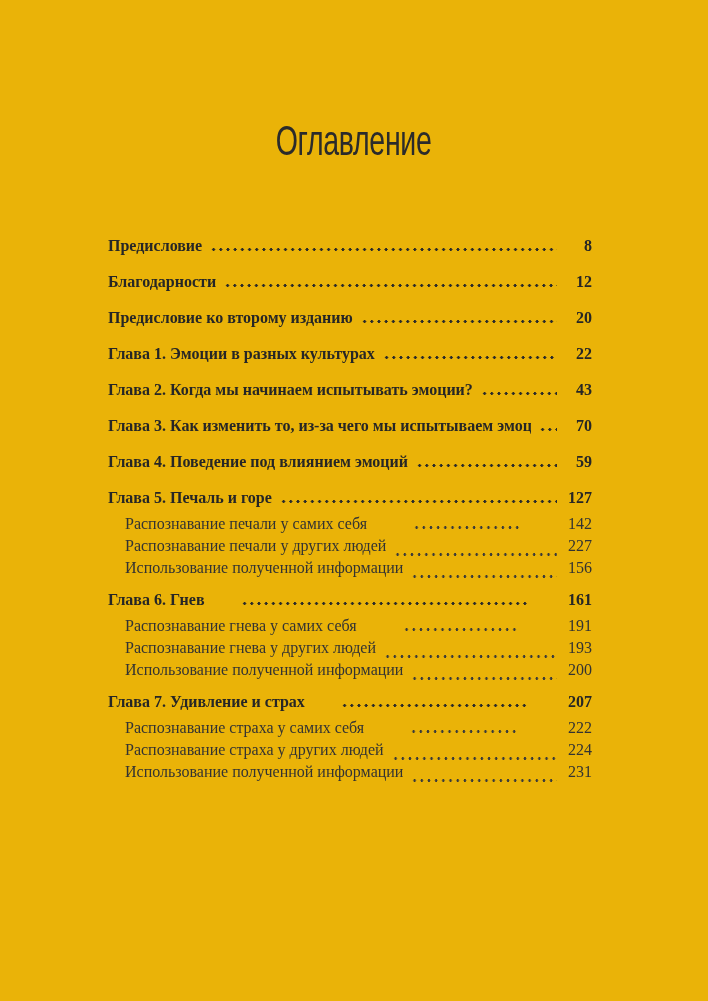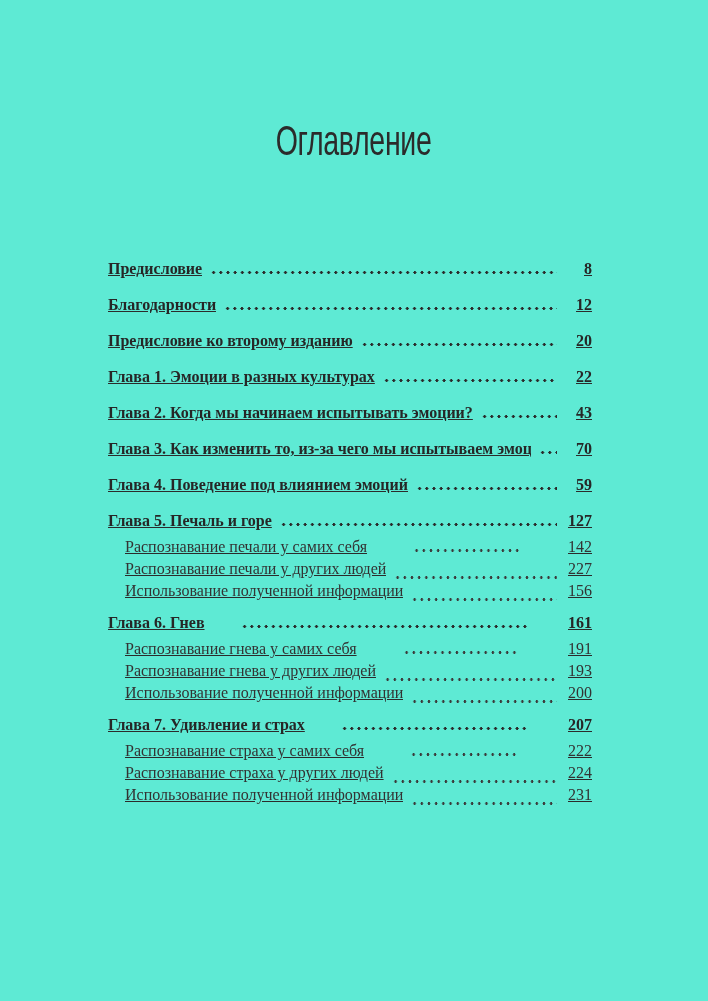--- a/index.html
+++ b/index.html
@@ -4,21 +4,21 @@
 <style>
   html, body {
     margin: 0;
     padding: 0;
     background: #ffffff;
   }
   .page {
     position: relative;
     width: 708px;
     height: 1001px;
-    background: #5eead4;
+    background: #eab308;
     overflow: hidden;
     font-family: "Liberation Serif", serif;
     color: #2b2b2b;
   }
   .title {
     margin: 118px 0 0 0;
     text-align: center;
     font-family: "Liberation Sans", sans-serif;
     font-weight: 500;
     font-size: 42px;
@@ -26,22 +26,21 @@
     color: #2b2b2b;
     letter-spacing: -0.5px;
   }
   .title-inner {
     display: inline-block;
     transform: scaleX(0.68);
     transform-origin: center;
     white-space: nowrap;
   }
   .toc {
-    margin: 95px 116px 0 108px; 
-    text-decoration: underline;
+    margin: 72px 116px 0 108px; 
   }
   .row {
     display: flex;
     align-items: baseline;
     line-height: 20px;
     font-size: 16px;
   }
   .row.top {
     font-weight: bold;
     margin-top: 16px;

